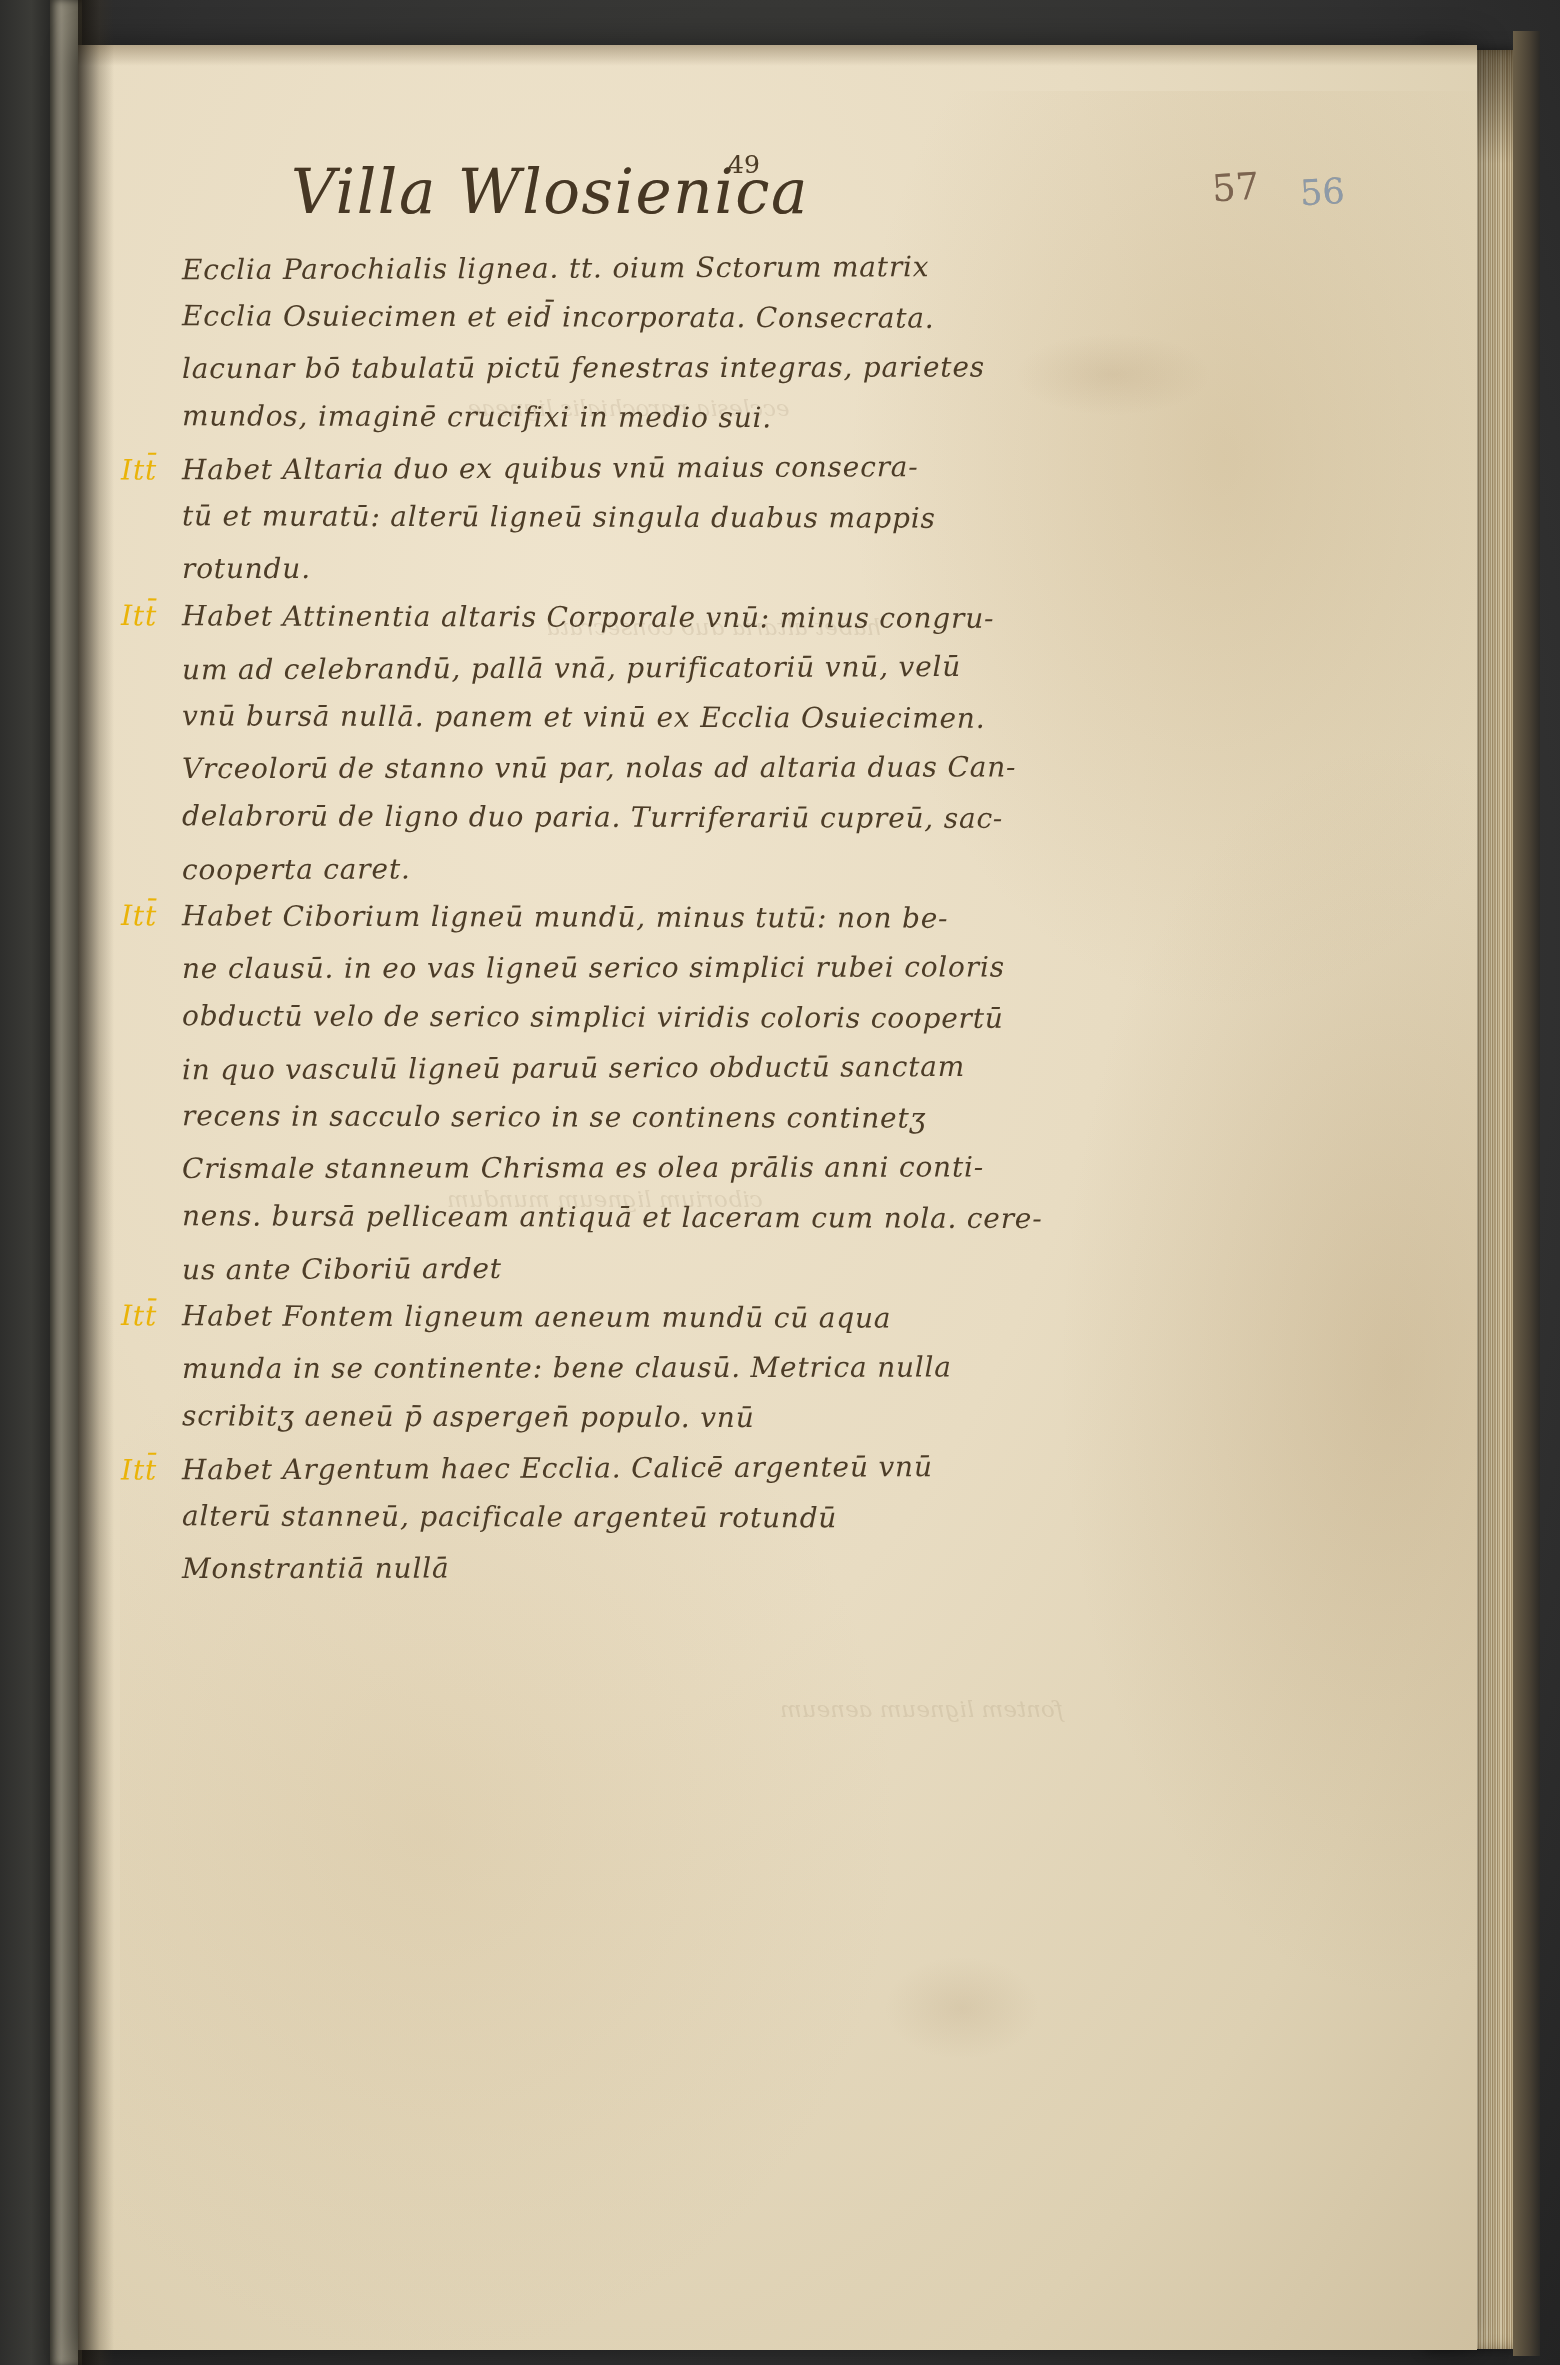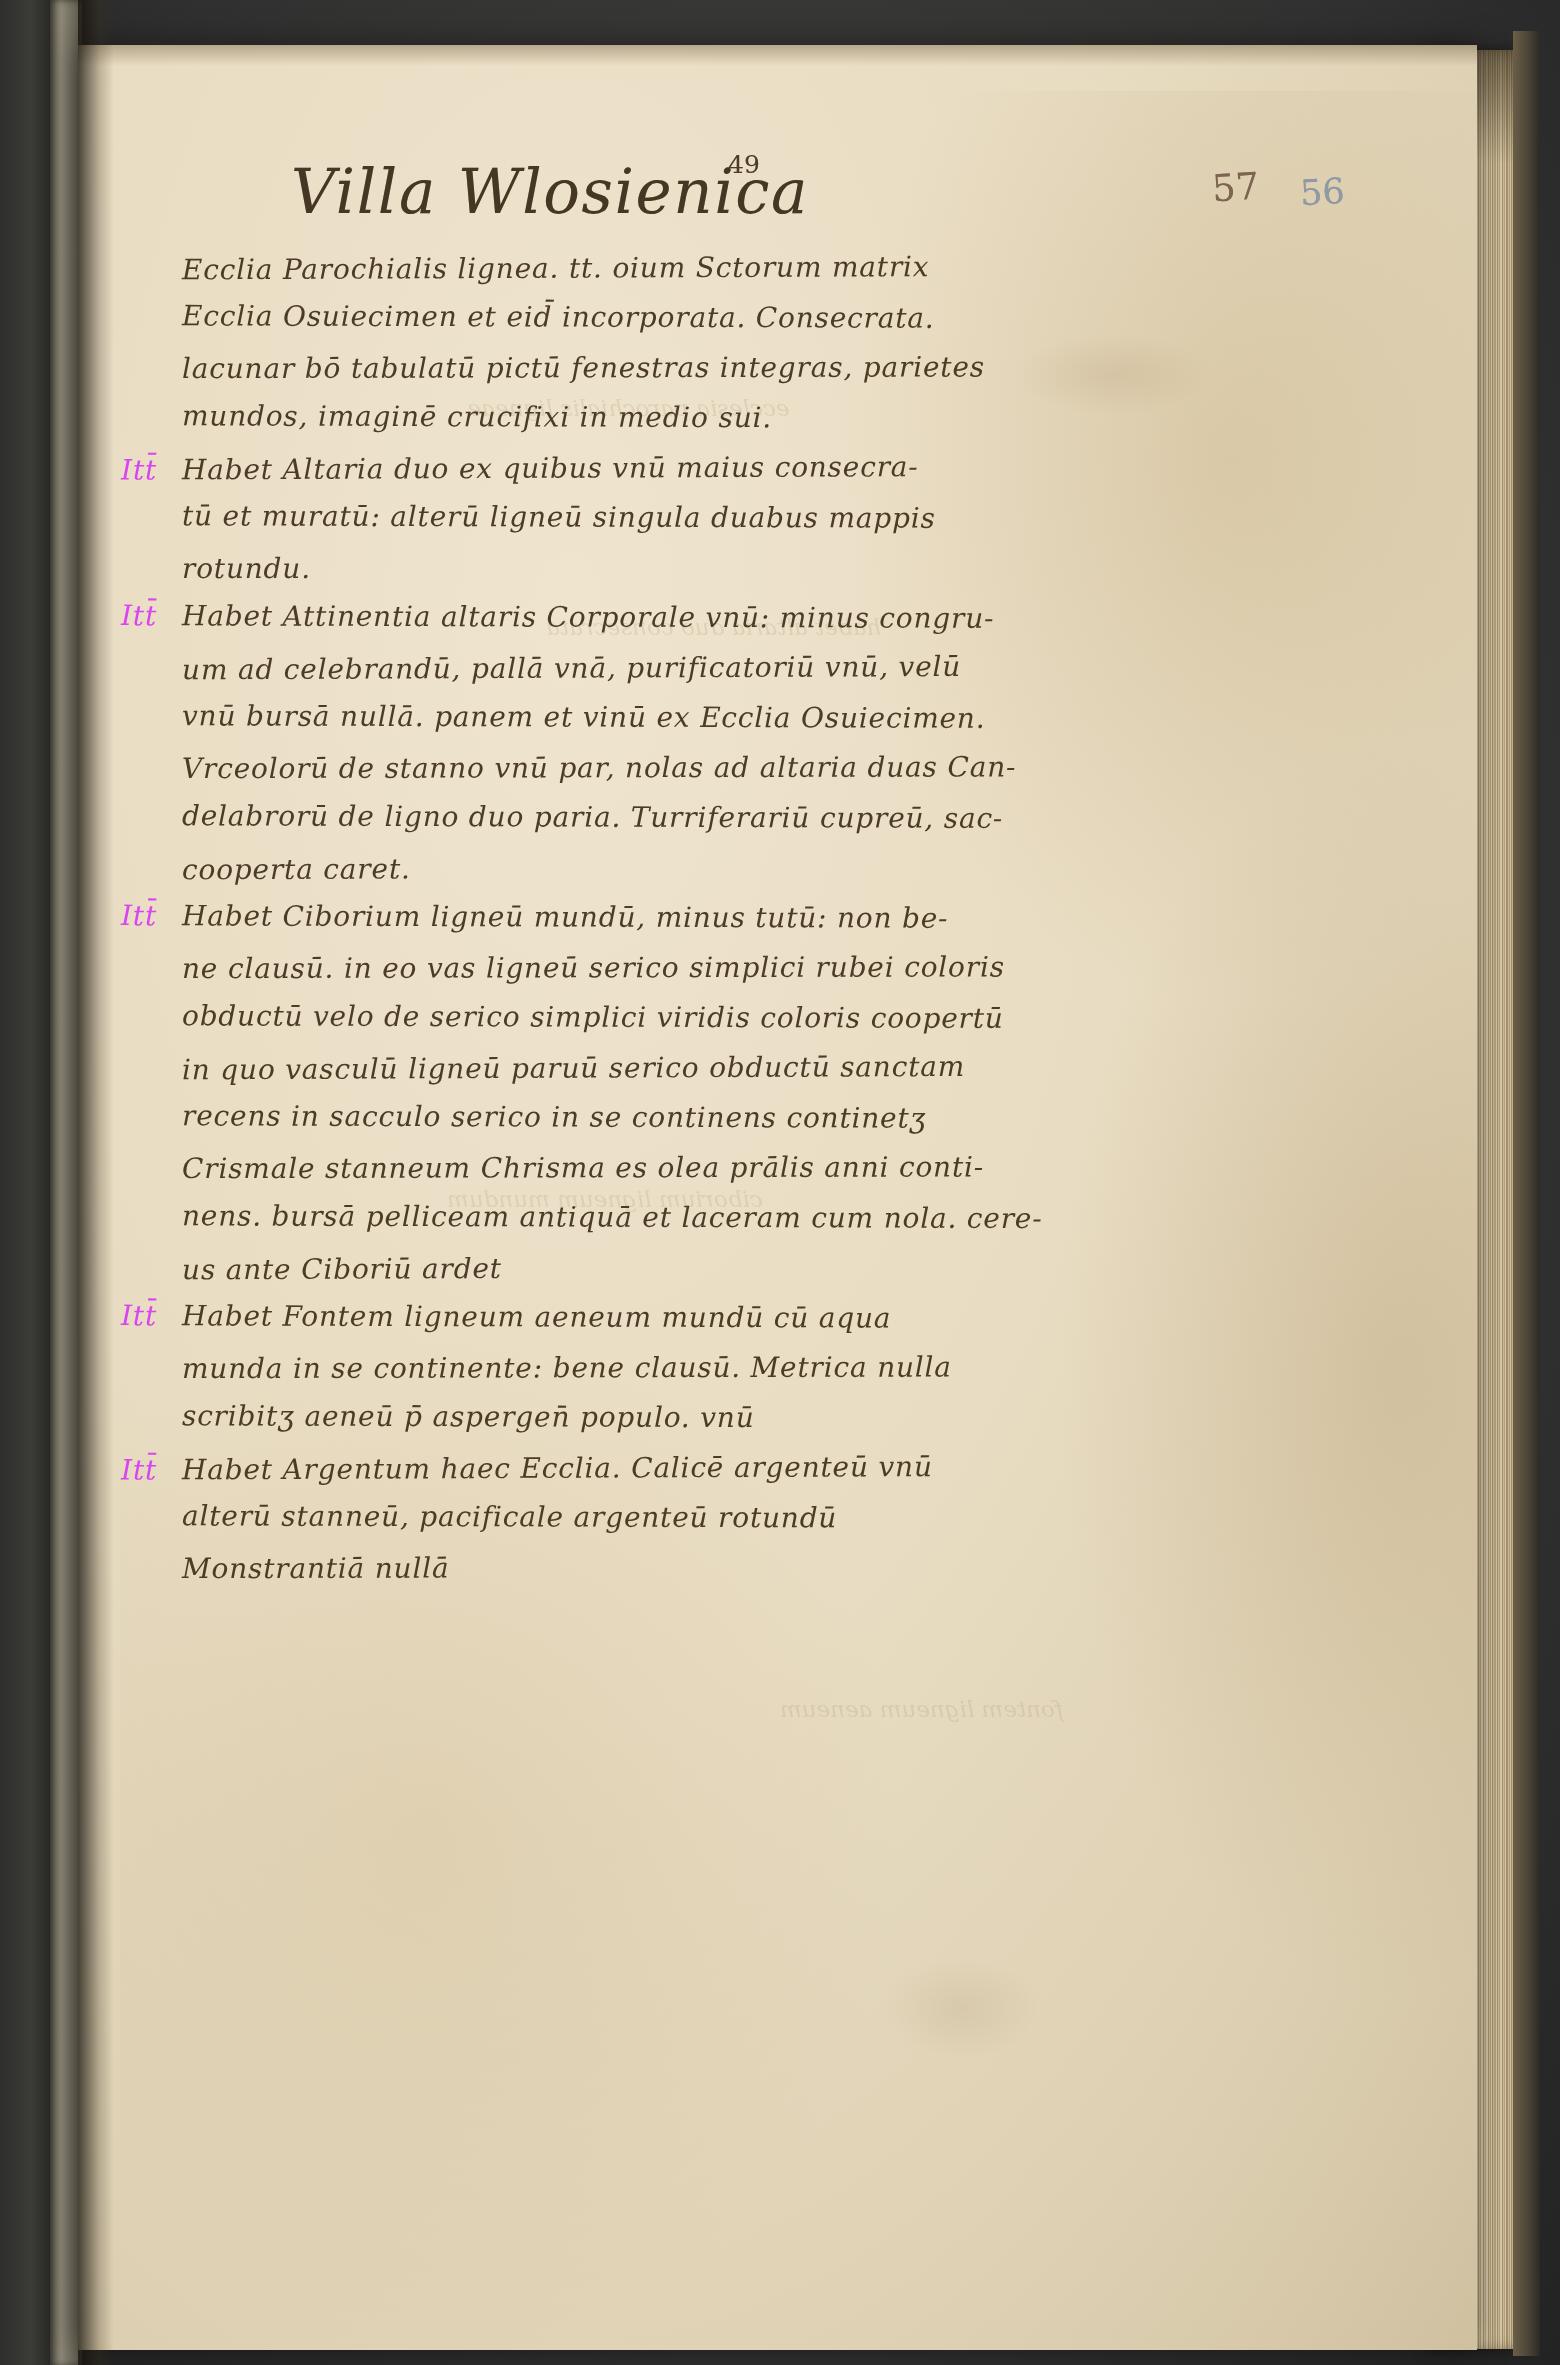--- a/index.html
+++ b/index.html
@@ -175,21 +175,21 @@
     color: #4c3c27;
     font-family: "DejaVu Serif", serif;
     font-style: italic;
     letter-spacing: 0.8px;
     white-space: nowrap;
   }
   .line .marker {
     display: inline-block;
     width: 61px;
     font-style: italic;
-    color: #d946ef;
+    color: #eab308;
   }
   .line .hang {
     display: inline-block;
     width: 61px;
   }
   .line.tilt1 { transform: rotate(-0.25deg); }
   .line.tilt2 { transform: rotate(0.18deg); }
   .line.tilt3 { transform: rotate(-0.12deg); }
 
   

